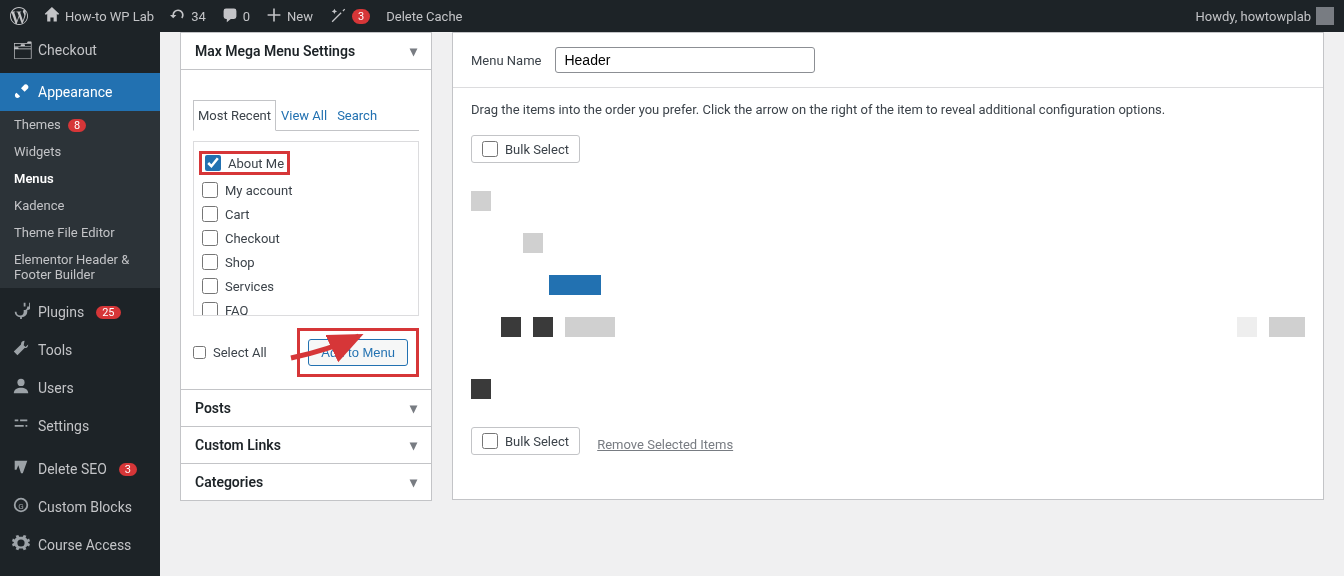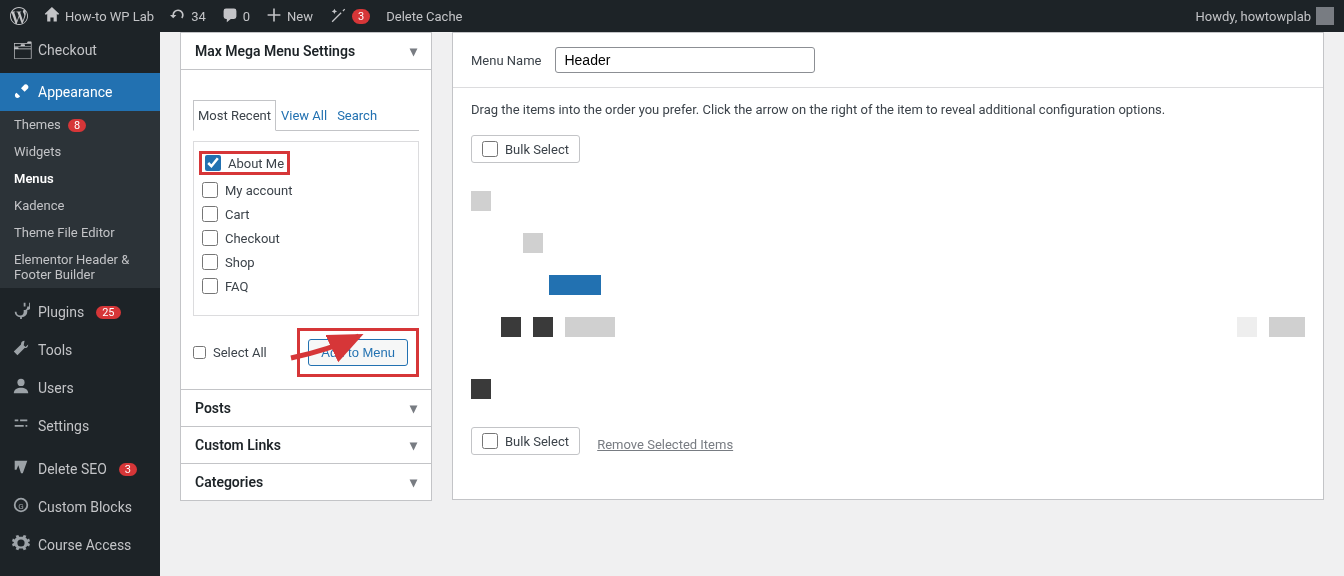--- a/index.html
+++ b/index.html
@@ -252,20 +252,24 @@
                 <input type="checkbox" style="">
                 <span>Cart</span>
               </div>
             <div class="page-item">
                 <input type="checkbox" style="">
                 <span>Checkout</span>
               </div>
             <div class="page-item">
                 <input type="checkbox" style="">
                 <span>Shop</span>
+              </div>
+            <div class="page-item">
+                <input type="checkbox" style="">
+                <span>Services</span>
               </div>
             <div class="page-item">
                 <input type="checkbox" style="">
                 <span>FAQ</span>
               </div>
 
           </div>
           <div class="selectall-row">
             <label>
               <input type="checkbox" style="">

